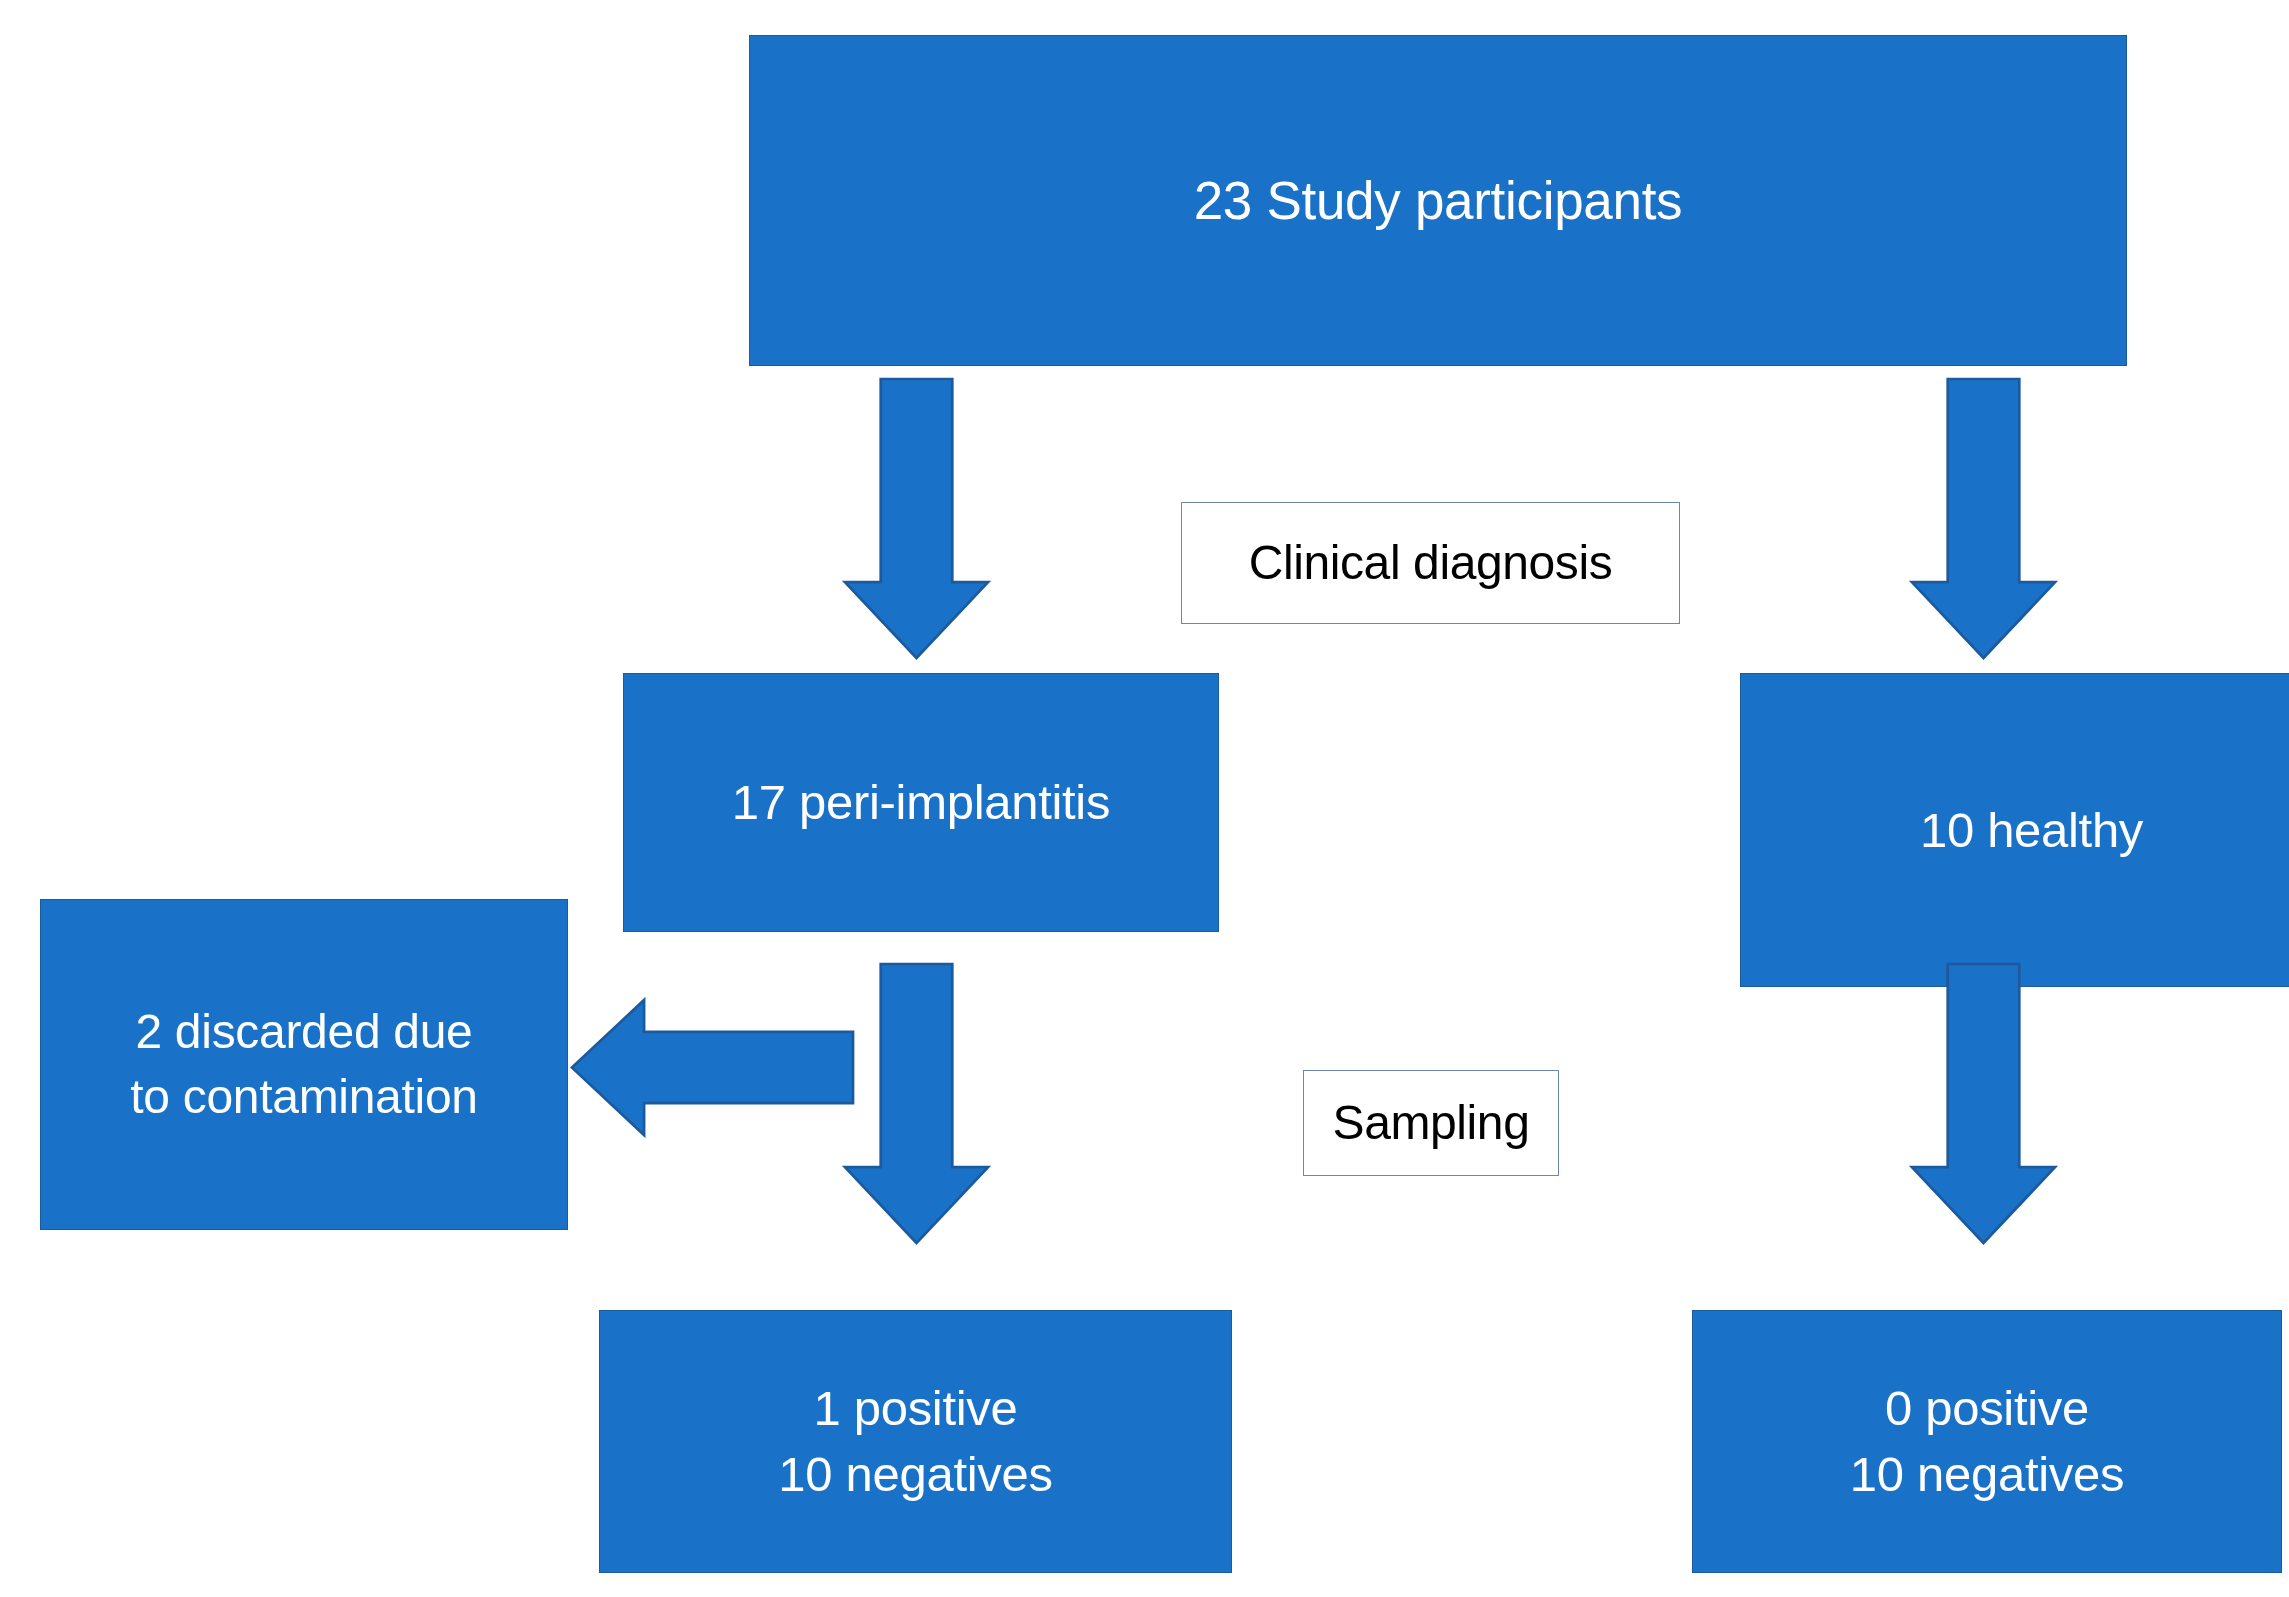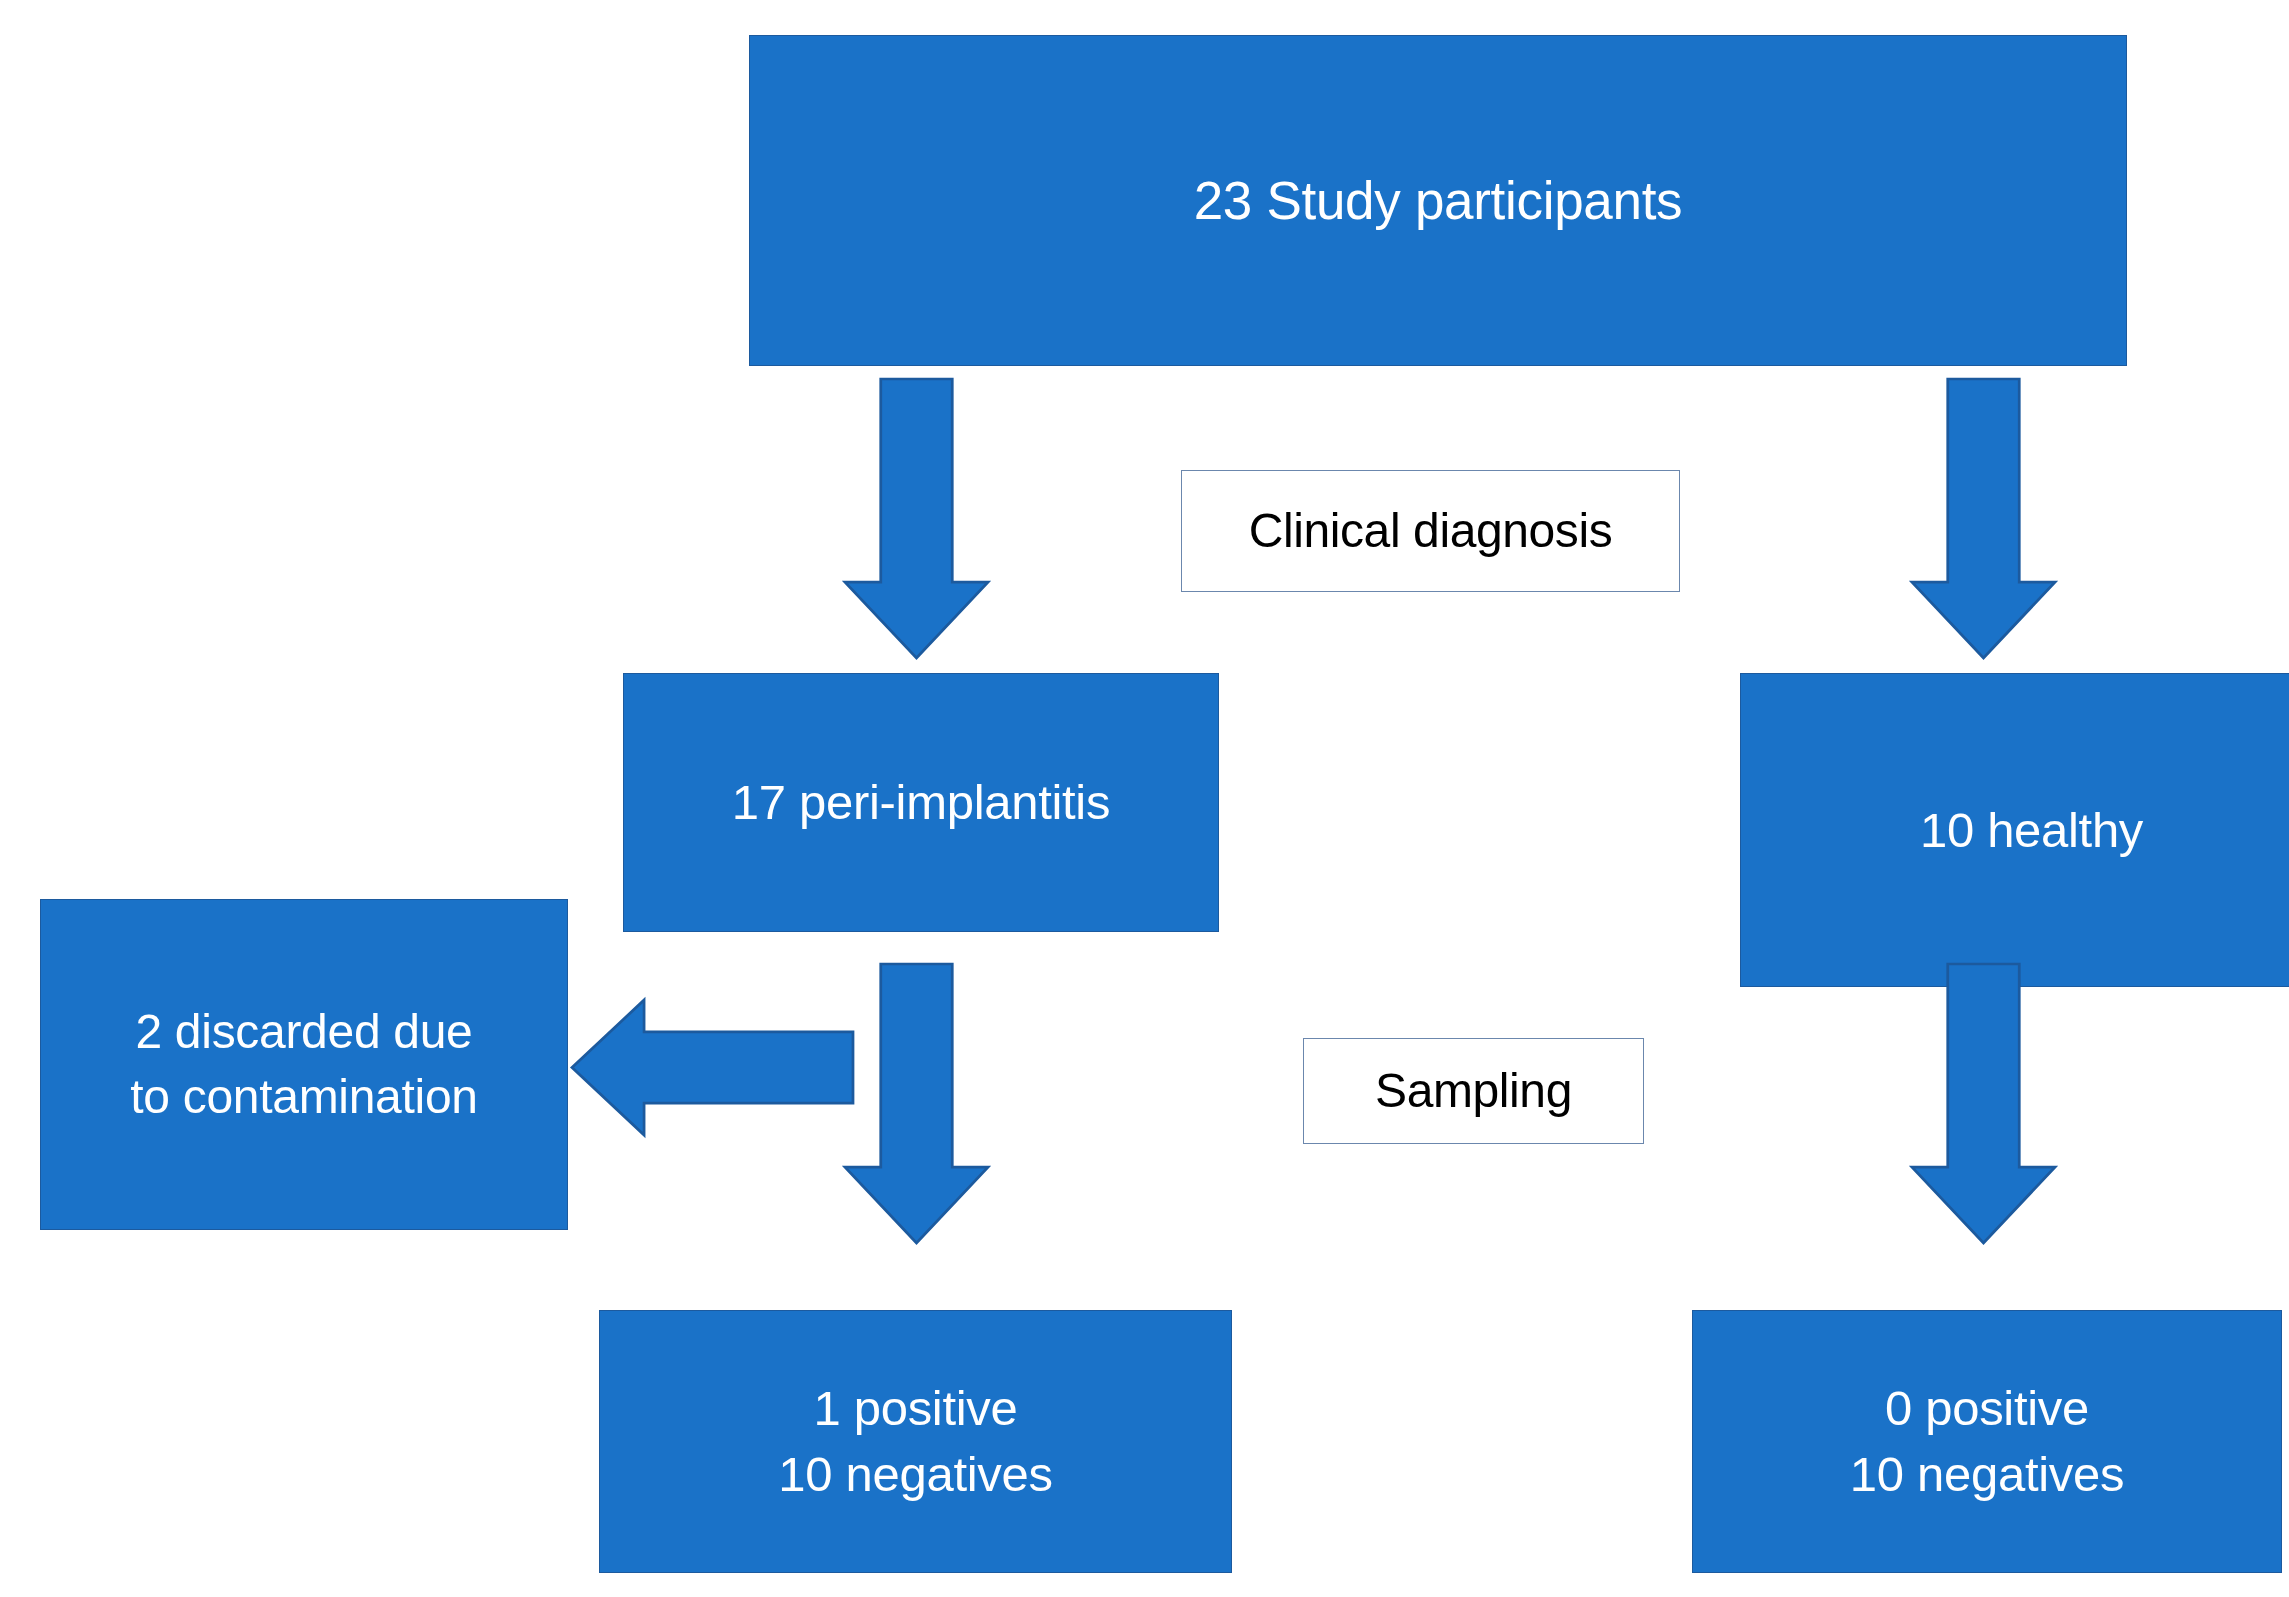--- a/index.html
+++ b/index.html
@@ -39,20 +39,21 @@
     background: #ffffff;
     border: 1.8px solid #6b87ad;
     color: #000000;
     display: flex;
     align-items: center;
     justify-content: center;
     text-align: left;
     font-size: 48px;
     line-height: 1.2;
     letter-spacing: -0.4px;
+    margin-top: 32px;
   }
   .arrow {
     position: absolute;
   }
   .arrow svg {
     display: block;
     width: 100%;
     height: 100%;
     overflow: visible;
   }
@@ -96,21 +97,21 @@
       <polygon points="0,74 79,0 79,35 308,35 308,113 79,113 79,148"></polygon>
     </svg>
   </div>
 
   <div class="arrow" style="left:845px; top:964px; width:143px; height:279px;">
     <svg viewBox="0 0 156 305" preserveAspectRatio="none">
       <polygon points="39,0 117,0 117,222 156,222 78,305 0,222 39,222"></polygon>
     </svg>
   </div>
 
-  <div class="label-box" style="left:1303px; top:1038px; width:341px; height:106px;">Sampling</div>
+  <div class="label-box" style="left:1303px; top:1038px; width:256px; height:106px;">Sampling</div>
 
   <div class="arrow" style="left:1912px; top:964px; width:143px; height:279px;">
     <svg viewBox="0 0 156 305" preserveAspectRatio="none">
       <polygon points="39,0 117,0 117,222 156,222 78,305 0,222 39,222"></polygon>
     </svg>
   </div>
 
   <div class="node" style="left:599px; top:1310px; width:633px; height:263px; line-height:1.34;">1 positive
 10 negatives</div>
 

